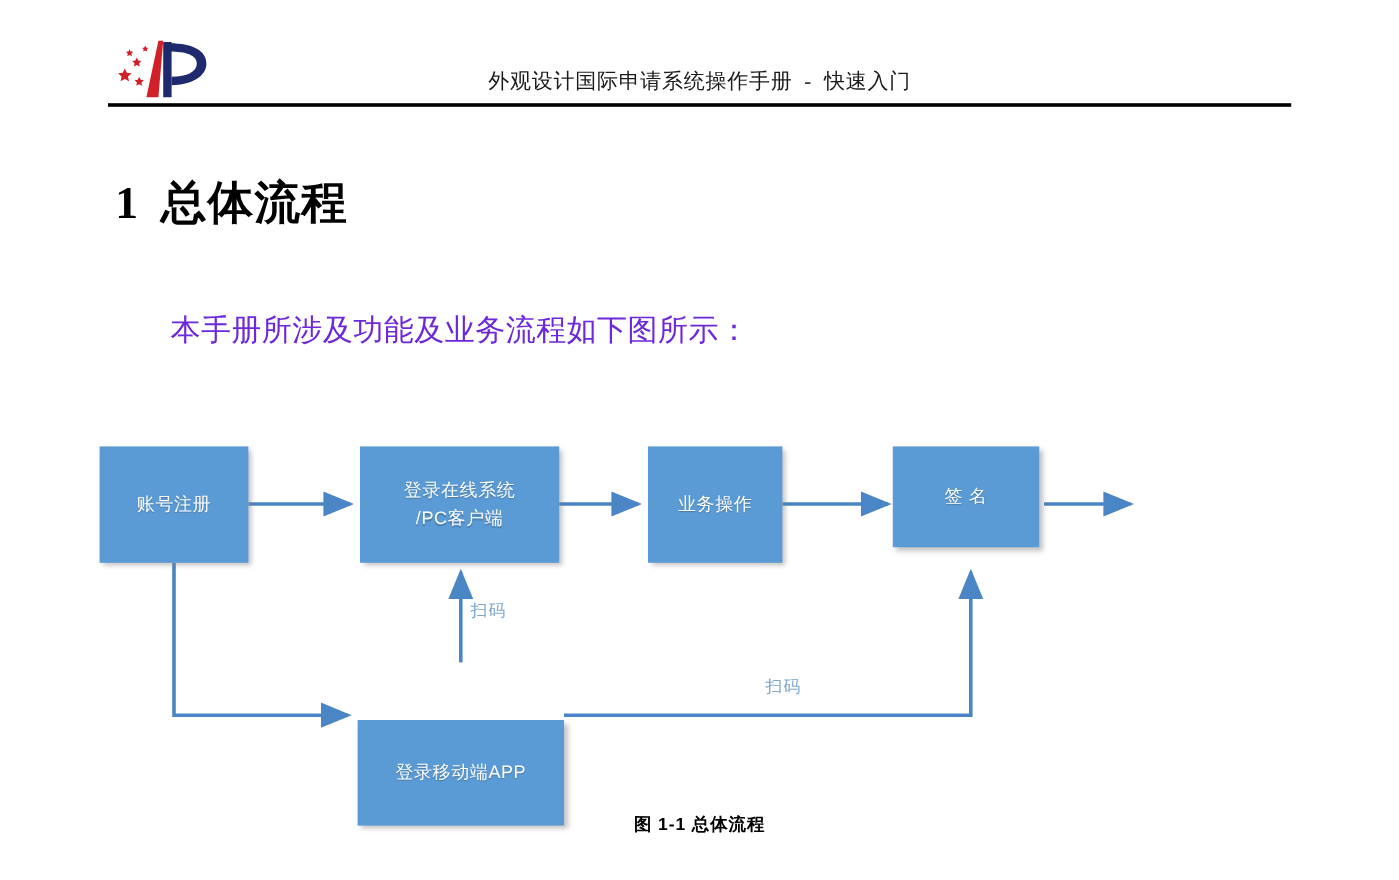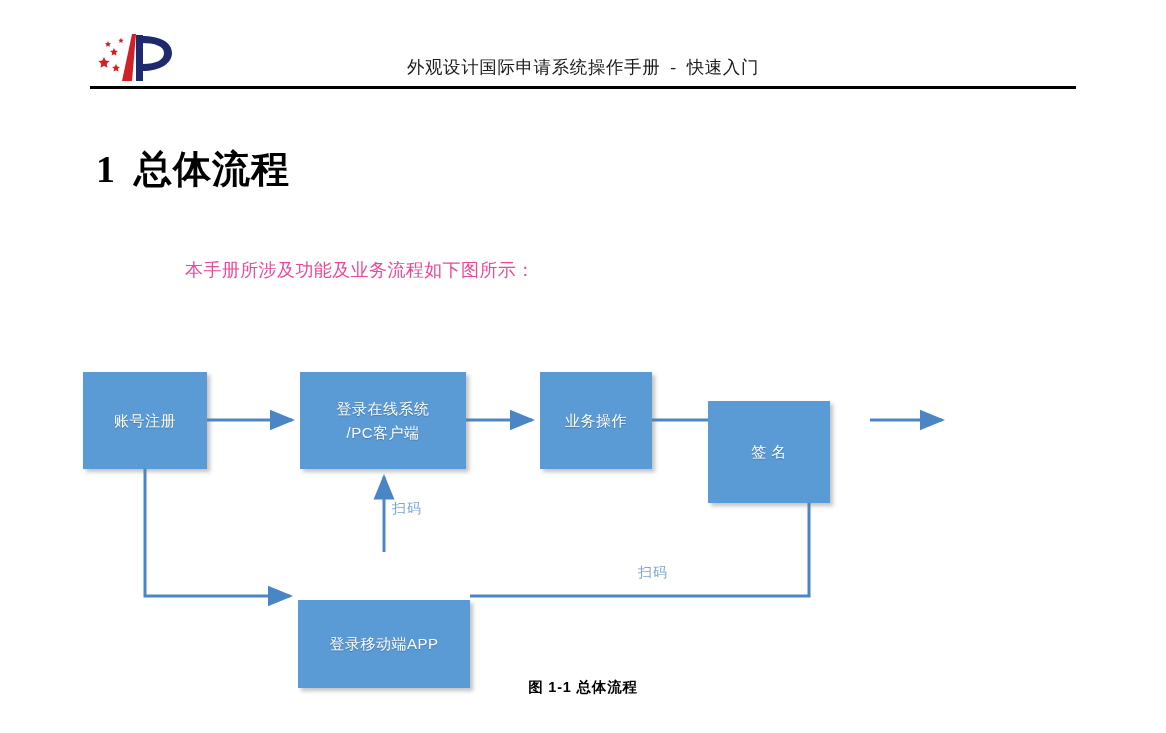--- a/index.html
+++ b/index.html
@@ -64,25 +64,24 @@
     color: #000000;
     white-space: pre;
   }
   #section-heading .num { margin-right: 18px; }
 
   #intro-paragraph {
     position: absolute;
     left: 142px;
     top: 258px;
     font-family: "Liberation Serif", "DejaVu Serif", serif;
-    font-size: 18px;
+    font-size: 25px;
     letter-spacing: 0.4px;
-    color: #ec4899;
-    white-space: pre;
-    margin-left: 43px;
+    color: #6d28d9;
+    white-space: pre;
   }
 
   
   #flow-figure {
     position: absolute;
     left: 0;
     top: 340px;
     width: 1166px;
     height: 330px;
   }
@@ -187,21 +186,21 @@
     </g>
   </svg>
 
   <div class="flow-box" style="left:300px; top:32px;  width:166px; height:97px;">登录在线系统
 /PC客户端</div>
 
   <div class="flow-box" style="left:83px;  top:32px;  width:124px; height:97px;">账号注册</div>
 
   <div class="flow-box" style="left:540px; top:32px;  width:112px; height:97px;text-align:center;">业务操作</div>
 
-  <div class="flow-box" style="left:708px; top:32px;  width:122px; height:102px;margin-top:29px;">签 名</div>
+  <div class="flow-box" style="left:744px; top:32px;  width:122px; height:84px;">签 名</div>
 
 
   <div class="flow-box" style="left:298px; top:212px; width:172px; height:88px;margin-top:48px;">登录移动端APP</div>
 
   <div class="edge-label" style="left:392px; top:160px;">扫码</div>
 
   <div class="edge-label" style="left:638px; top:224px;">扫码</div>
 </div>
 
 <div id="figure-caption">图 1-1 总体流程</div>

